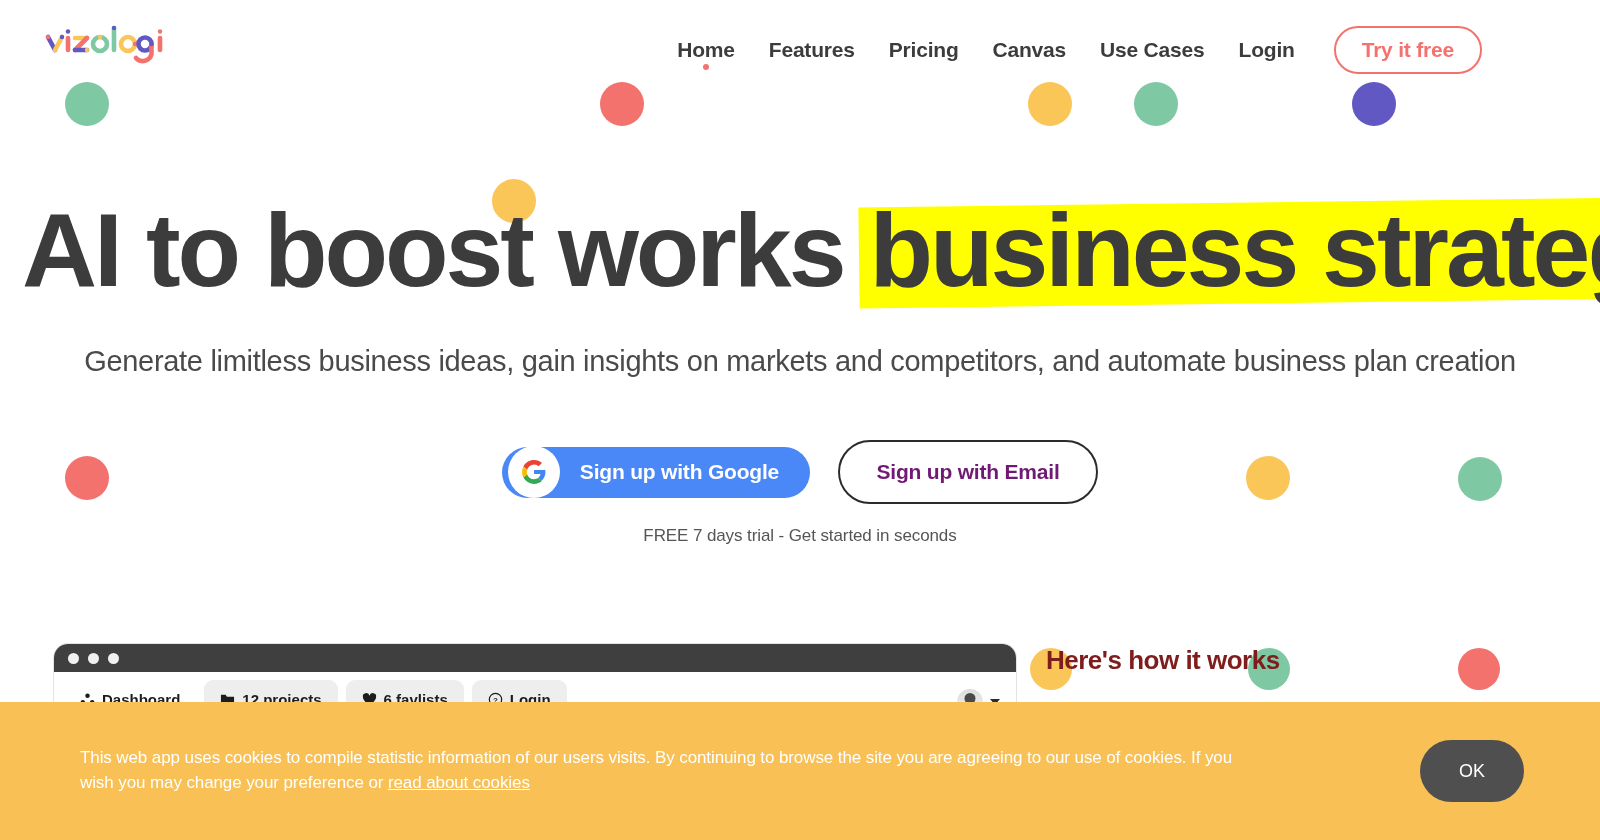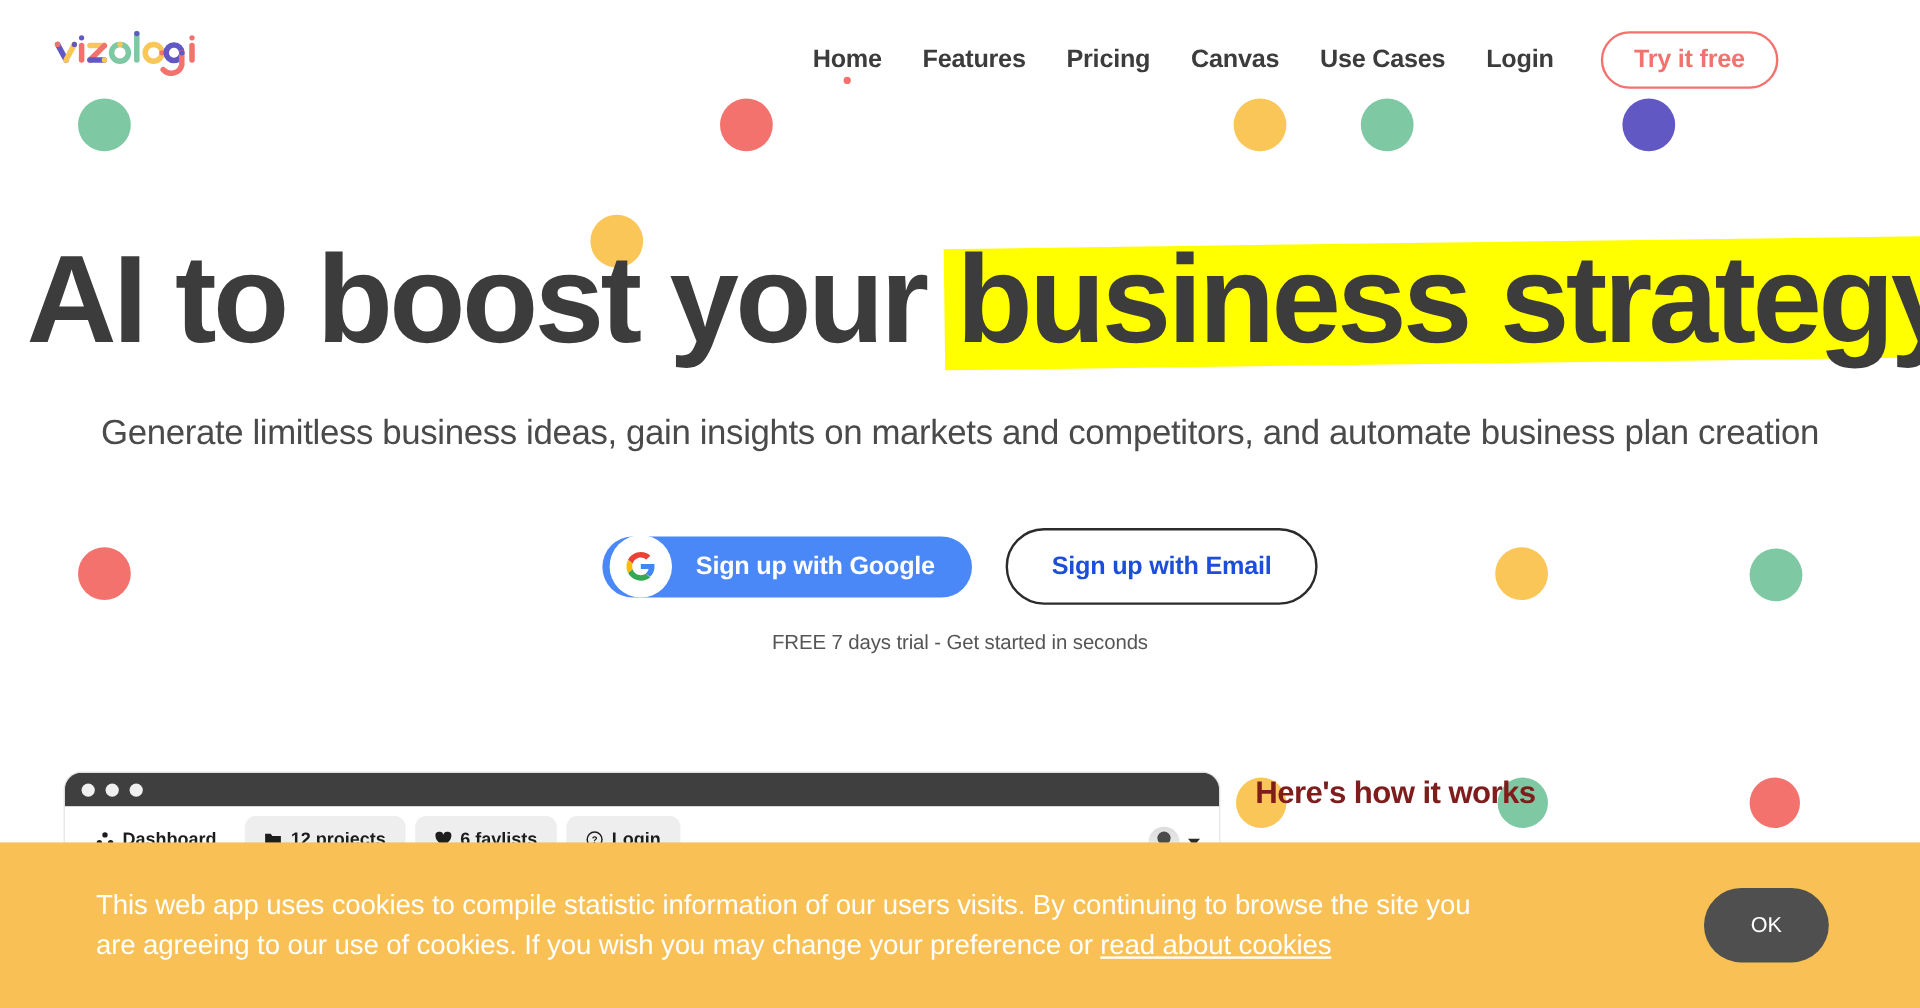--- a/index.html
+++ b/index.html
@@ -82,21 +82,21 @@
     margin-left:6px; display:flex; align-items:center; justify-content:center;
     flex:0 0 auto;
   }
   .btn-google span.lbl {
     flex:1; text-align:center; color:#fff; font-size:21px; font-weight:bold;
     letter-spacing:-0.2px; font-family:"Liberation Sans", sans-serif;
     padding-right:12px;
   }
   .btn-email {
     height:64px; padding:0 36px; border-radius:34px;
-    border:2px solid #2b2b2b; background:#fff; color:#1d4ed8;
+    border:2px solid #2b2b2b; background:#fff; color:#701a75;
     font-size:21px; font-weight:bold; letter-spacing:-0.2px;
     font-family:"Liberation Sans", sans-serif; cursor:pointer; white-space:nowrap;
   }
   .trial-note {
     position:absolute; top:526px; left:0; width:1600px; text-align:center;
     font-size:17px; color:#555; letter-spacing:-0.1px;
   }
 
   
   .mockup {
@@ -147,21 +147,21 @@
   }
 
   
   .cookie {
     position:absolute; left:0; bottom:0; width:1600px; height:138px;
     background:#f8c055; z-index:60;
     display:flex; align-items:center;
   }
   .cookie-text {
     margin-left:80px; max-width:1180px;
-    color:#ffffff; font-size:23px; line-height:1.45; letter-spacing:-0.1px;
+    color:#ffffff; font-size:17px; line-height:1.45; letter-spacing:-0.1px;
   }
   .cookie-link { color:#fff; text-decoration:underline; }
   .ok-btn {
     position:absolute; right:76px; top:50%; transform:translateY(-50%);
     width:104px; height:62px; border-radius:31px; border:none;
     background:#4f4f4f; color:#fff; font-size:18px;
     font-family:"Liberation Sans", sans-serif; cursor:pointer;
   }
 </style>
 </head>
@@ -226,21 +226,21 @@
       <a class="nav-link" href="#">Features</a>
       <a class="nav-link" href="#">Pricing</a>
       <a class="nav-link" href="#">Canvas</a>
       <a class="nav-link" href="#">Use Cases</a>
       <a class="nav-link" href="#">Login</a>
       <button class="try-btn">Try it free</button>
     </nav>
   </header>
 
   <h1 class="hero-title">
-    <span>AI to boost your</span>
+    <span>AI to boost works</span>
     <span class="hl-wrap">
       <span class="hl-bg"></span>
       <span class="hl-text">business strategy</span>
     </span>
   </h1>
 
   <p class="hero-sub">Generate limitless business ideas, gain insights on markets and competitors, and automate business plan creation</p>
 
   <div class="cta-row">
     <button class="btn-google">

